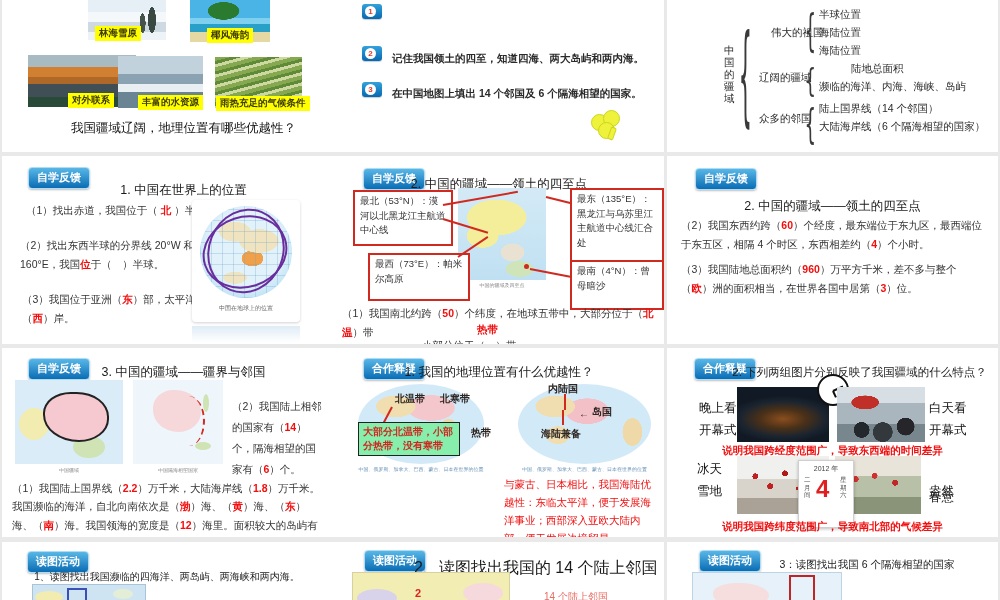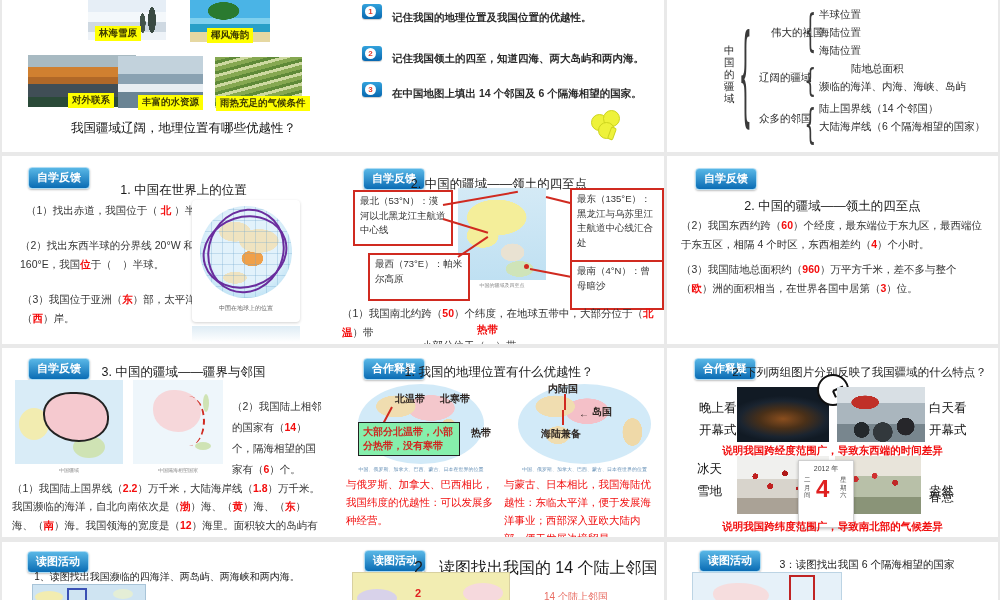--- a/index.html
+++ b/index.html
@@ -126,21 +126,20 @@
     <div class="tag" style="left:136px;top:95px;">丰富的水资源</div>
     <div class="ph ph-terrace" style="left:213px;top:57px;width:87px;height:51px;"></div>
     <div class="tag" style="left:214px;top:96px;">雨热充足的气候条件</div>
     <div class="stitle center-full" style="top:120px;font-size:12.5px;color:#111;">我国疆域辽阔，地理位置有哪些优越性？</div>
   </div>
 
   <div class="slide r1 c2">
     <div class="bm" style="left:28px;top:4px;">
         <span>1</span>
       </div>
-    <div class="obj-text" style="left:58px;top:11px;">记住我国的地理位置及我国位置的优越性。</div>
     <div class="bm" style="left:28px;top:46px;">
         <span>2</span>
       </div>
     <div class="obj-text" style="left:58px;top:52px;">记住我国领土的四至，知道四海、两大岛屿和两内海。</div>
     <div class="bm" style="left:28px;top:82px;">
         <span>3</span>
       </div>
     <div class="obj-text" style="left:58px;top:87px;">在中国地图上填出 14 个邻国及 6 个隔海相望的国家。</div>
     <div class="clover abs" style="left:255px;top:110px;width:40px;height:35px;">
       <i style="left:2px;top:4px;"></i>
@@ -250,21 +249,20 @@
     <div class="zbox" style="left:24px;top:74px;width:92px;">大部分北温带，小部分热带，没有寒带</div>
     <div class="wm wm2" style="left:184px;top:36px;width:133px;height:80px;"></div>
     <div class="blabel" style="left:214px;top:34px;">内陆国</div>
     <div class="vln" style="left:230px;top:46px;height:16px;"></div>
     <div class="blabel redtext" style="left:245px;top:57px;position:absolute;font-weight:bold;">←</div>
     <div class="blabel" style="left:258px;top:57px;">岛国</div>
     <div class="vln" style="left:228px;top:62px;height:15px;"></div>
     <div class="blabel" style="left:207px;top:79px;">海陆兼备</div>
     <div class="cap capb" style="left:24px;top:118px;width:126px;">中国、俄罗斯、加拿大、巴西、蒙古、日本在世界的位置</div>
     <div class="cap capb" style="left:184px;top:118px;width:133px;">中国、俄罗斯、加拿大、巴西、蒙古、日本在世界的位置</div>
-    <div class="redtext" style="left:12px;top:128px;width:150px;">与俄罗斯、加拿大、巴西相比，我国纬度的优越性：可以发展多种经营。</div>
     <div class="redtext" style="left:170px;top:128px;width:152px;">与蒙古、日本相比，我国海陆优越性：东临太平洋，便于发展海洋事业；西部深入亚欧大陆内部，便于发展边境贸易。</div>
   </div>
 
   <div class="slide r3 c3">
     <div class="badge" style="left:27px;top:10px;">合作释疑</div>
     <div class="stitle" style="left:60px;top:17px;width:265px;font-size:11.5px;">2. 下列两组图片分别反映了我国疆域的什么特点？</div>
     <div class="biglabel" style="left:32px;top:52px;">晚上看</div>
     <div class="biglabel" style="left:32px;top:74px;">开幕式</div>
     <div class="img-night" style="left:70px;top:39px;width:92px;height:55px;"></div>
     <div class="clock" style="left:150px;top:26px;">

